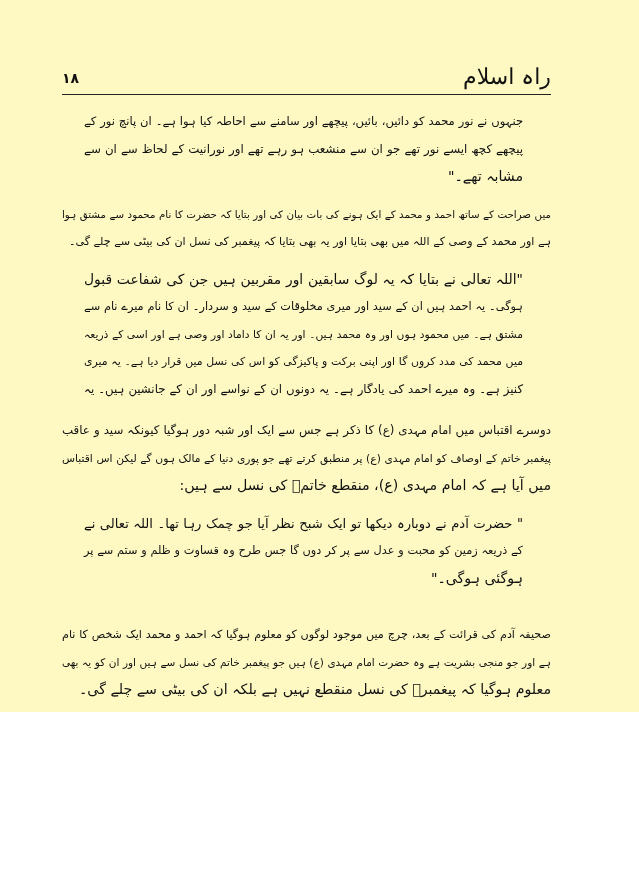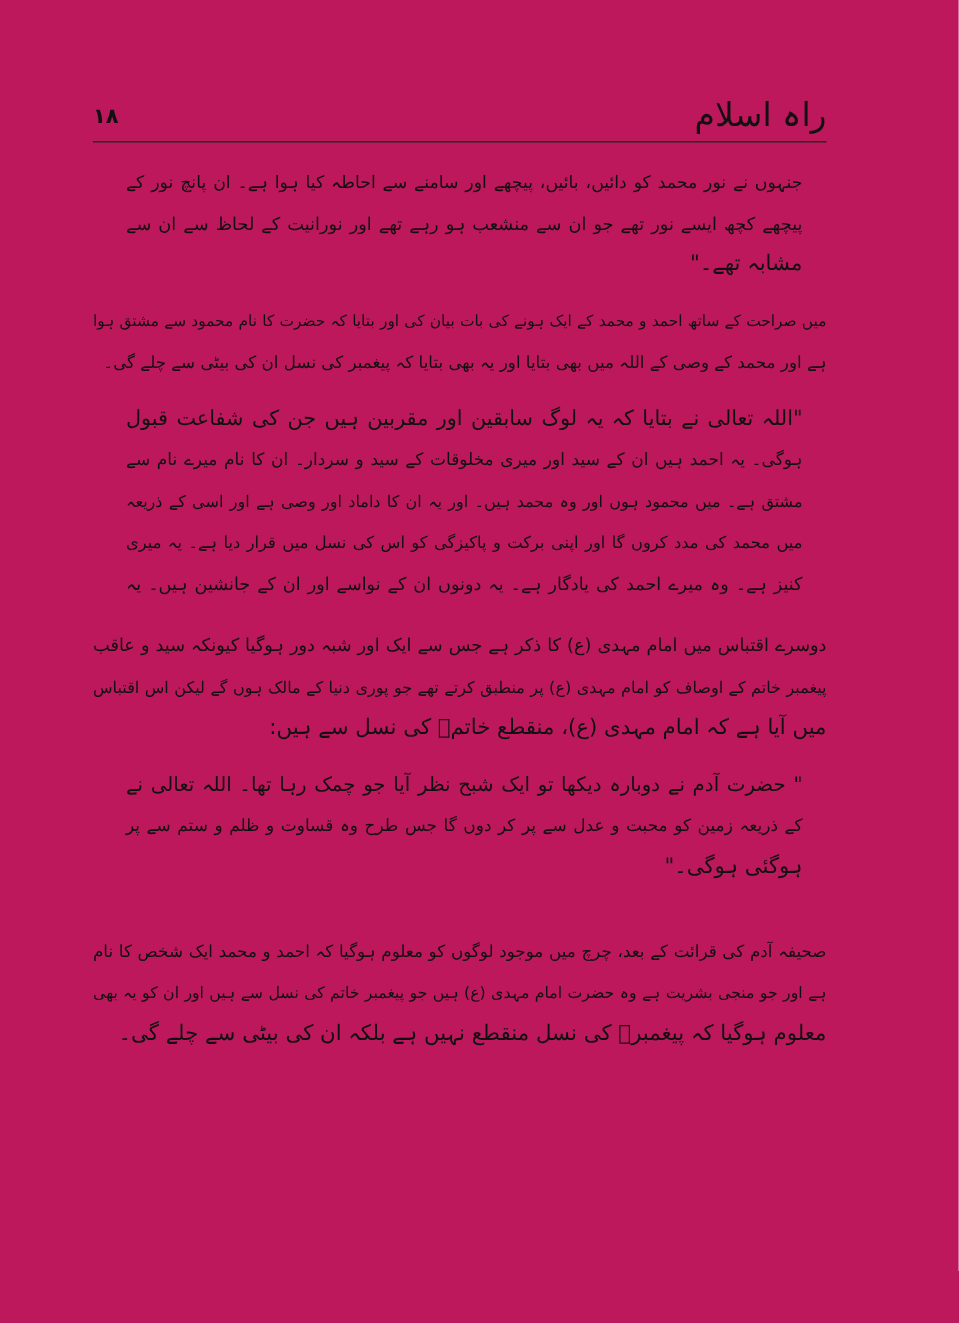--- a/index.html
+++ b/index.html
@@ -1,27 +1,27 @@
 <!DOCTYPE html>
 <html><head>
 <meta charset="utf-8">
 <style>
   html, body { margin: 0; padding: 0; background: #ffffff; }
   body { width: 639px; height: 882px; position: relative; overflow: hidden;
          font-family: "DejaVu Sans", sans-serif; color: #111; }
-  .page { position: absolute; left: 0; top: 0; width: 639px; height: 882px; background: #be185d; }
+  .page { position: absolute; left: 0; top: 0; width: 639px; height: 712px; background: #fef9c3; }
   .header { position: absolute; left: 62px; right: 88px; top: 68px; height: 26px; direction: ltr; }
   .page-number { position: absolute; left: 0; top: 2px; font-size: 14px; font-weight: bold; }
   .running-title { position: absolute; right: 0; top: -4px; font-size: 22px; font-family: "DejaVu Serif", serif; direction: rtl; }
   .rule { position: absolute; left: 62px; right: 88px; top: 94px; height: 0; border-top: 1.5px solid #222; }
   .body { position: absolute; left: 62px; right: 88px; top: 108px; direction: rtl; text-align: justify; }
   .para { font-size: 14.2px; line-height: 27.5px; margin: 0; text-align-last: right; }
   .para .ln { display: block; white-space: nowrap; text-align: justify; text-align-last: justify; }
   .para .ln.last { text-align-last: right; }
-  .quote { margin-right: 16px; margin-left: 22px; }
+  .quote { margin-right: 28px; margin-left: 22px; }
   .gap-a { margin-top: 10px; }
   .gap-b { margin-top: 14px; }
 </style>
 </head>
 <body>
 
 <div class="page">
   <div class="header">
     <span class="page-number">۱۸</span>
     <span class="running-title">راہ اسلام</span>

